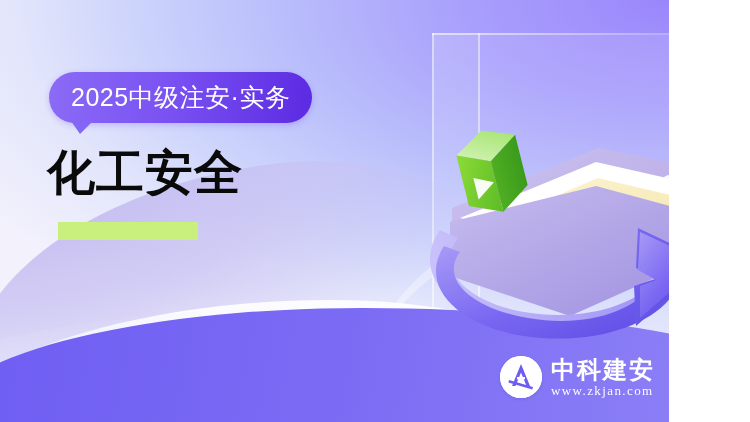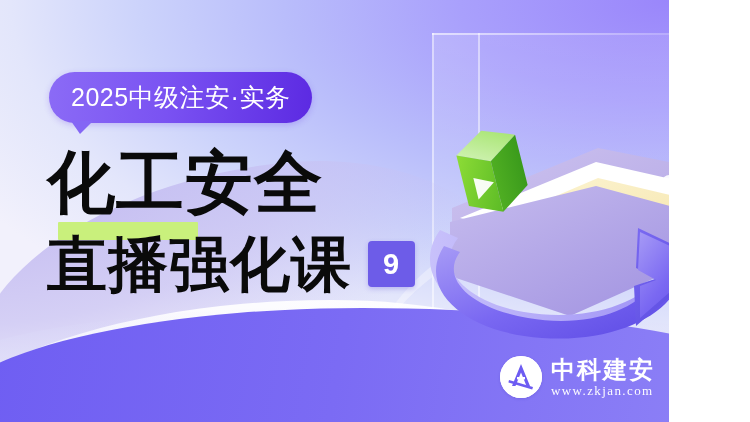--- a/index.html
+++ b/index.html
@@ -86,21 +86,21 @@
   .title-block{ position:absolute; left:47px; top:148px; }
   .hl-bar{
     position:absolute; left:11px; top:74px; width:140px; height:18px;
     background:#c9f07c; border-radius:1px;
   }
   .line1, .line2{
     position:relative; color:#0a0a0a; font-weight:700; line-height:1;
     font-family:"DejaVu Serif","Liberation Serif",serif;
     letter-spacing:1px; white-space:nowrap;
   }
-  .line1{ font-size:68px; }
+  .line1{ font-size:48px; }
   .line2{ font-size:60px; margin-top:18px; display:flex; align-items:center; }
   .num-badge{
     display:inline-flex; align-items:center; justify-content:center;
     width:47px; height:46px; margin-left:16px; border-radius:4px;
     background:#6d5ce8; color:#fff; font-size:29px; font-weight:700;
     font-family:"Liberation Sans","DejaVu Sans",sans-serif; line-height:1;
     box-shadow:0 2px 5px rgba(80,60,210,.25);
   }
 
   
@@ -226,24 +226,20 @@
   <div class="pill-wrap">
     <div class="pill">
       <span class="pill-label">2025中级注安·实务</span>
       <span class="pill-tail"></span>
     </div>
   </div>
 
   <div class="title-block">
     <div class="hl-bar"></div>
     <div class="line1">化工安全</div>
-    <div class="line2">
-      <span>直播强化课</span>
-      <span class="num-badge">9</span>
-    </div>
   </div>
 
   <div class="logo">
     <div class="logo-mark">
       <svg viewBox="0 0 42 42" xmlns="http://www.w3.org/2000/svg" aria-hidden="true">
         <circle cx="21" cy="21" r="21" fill="#ffffff"></circle>
         <path d="M21 8 L30 30 L26.5 30 L21 16.5 L15.5 30 L12 30 Z" fill="#6d5cf2"></path>
         <path d="M9 24 L33 31 L32.2 33.4 L8.4 26.4 Z" fill="#6d5cf2"></path>
         <path d="M17 21 L25 21 L25 23.4 L17 23.4 Z" fill="#ffffff"></path>
       </svg>

